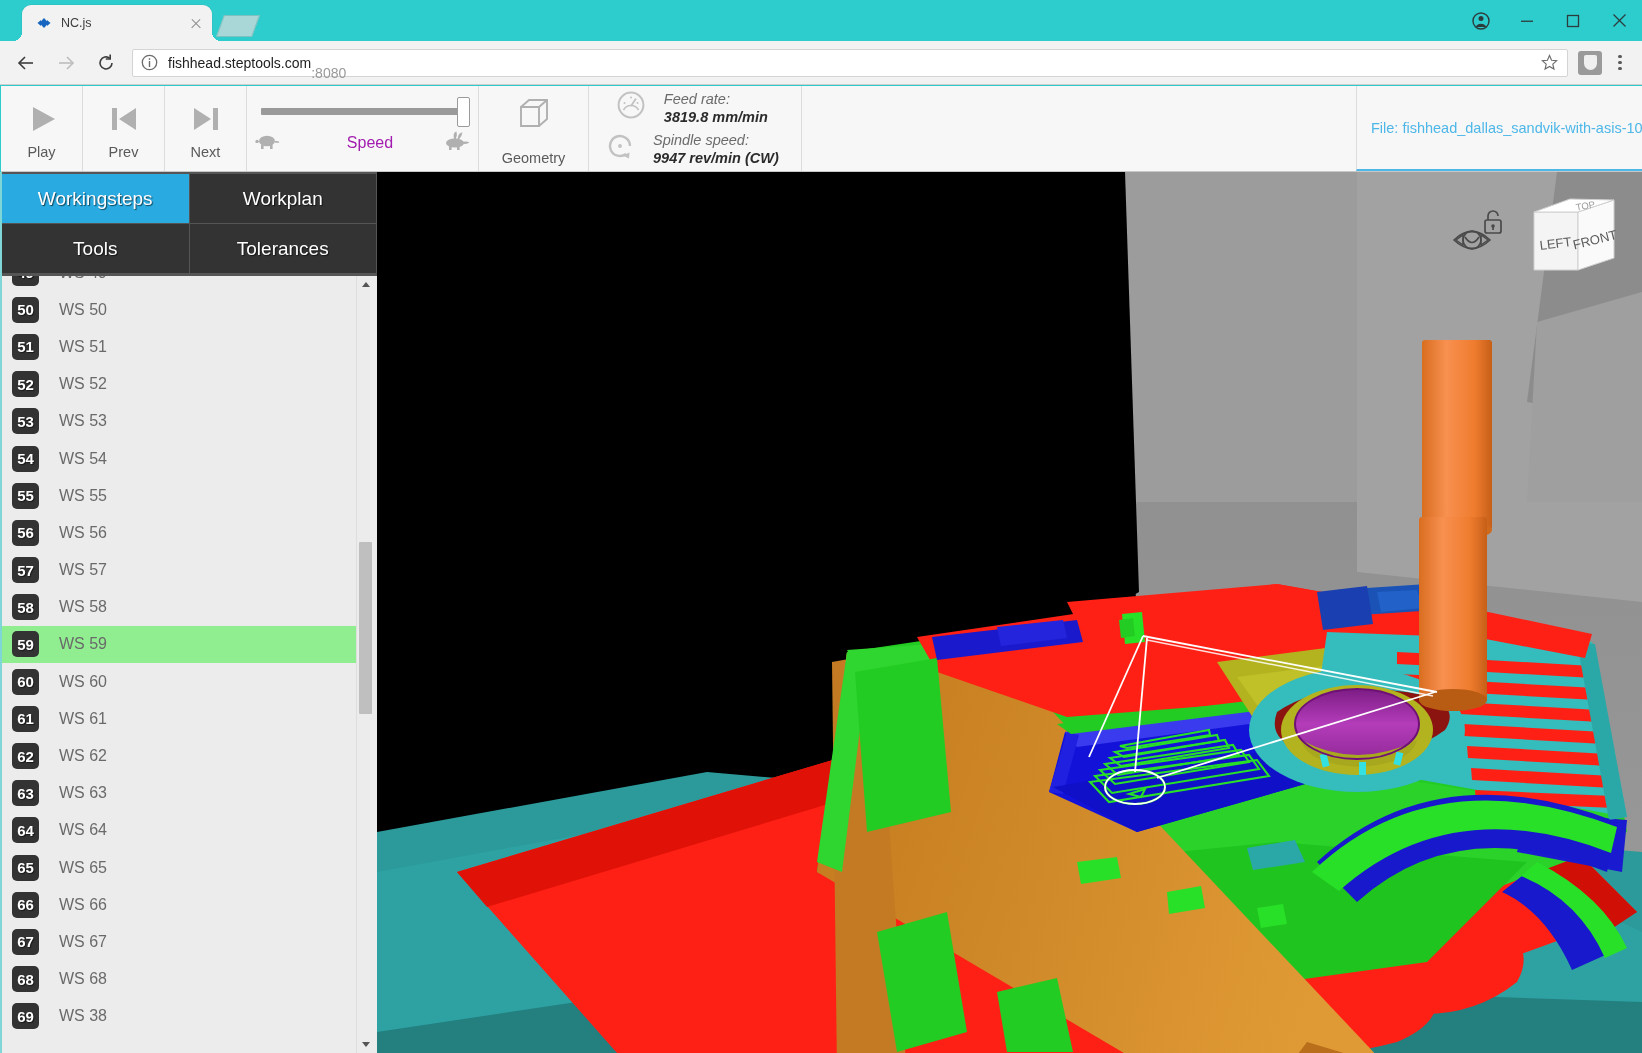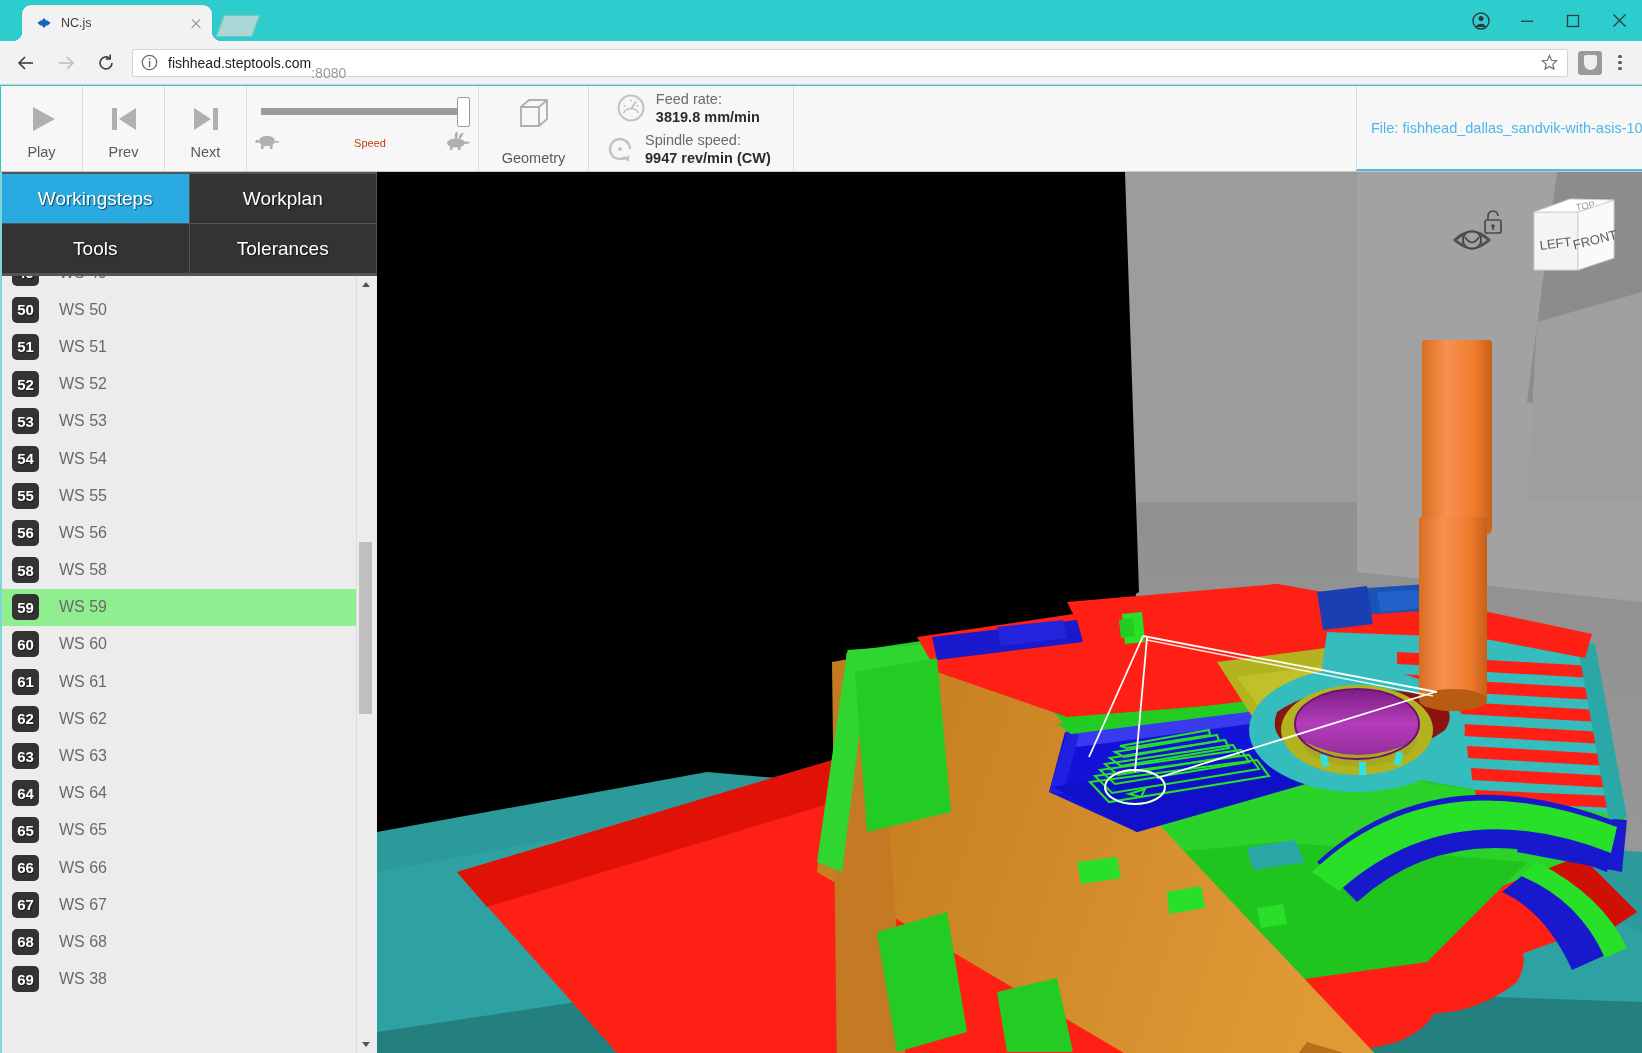--- a/index.html
+++ b/index.html
@@ -109,30 +109,30 @@
     position: relative; margin-top: 6px;
   }
   .slider-thumb {
     position: absolute; right: -5px; top: -11px; width: 13px; height: 30px;
     background: #fff; border: 1px solid #9a9a9a; border-radius: 2px;
   }
   .speed-row {
     display: flex; align-items: center; justify-content: space-between;
     width: 216px; margin-top: 16px;
   }
-  .speed-row .sp-lbl { font-size: 11px; color: #c2410c; margin-left: 17px; }
+  .speed-row .sp-lbl { font-size: 16px; color: #a21caf; margin-left: 17px; }
 
   .tb-geometry { width: 110px; gap: 8px; }
   .tb-geometry .tb-icon { height: 44px; align-items: center; }
 
   .tb-readouts {
     display: flex; flex-direction: column; justify-content: center;
     padding: 0 22px 0 16px; gap: 4px; border-right: 1px solid #dcdcdc;
   }
-  .readout { display: flex; align-items: center; gap: 10px; }
+  .readout { display: flex; gap: 18px; font-style: italic; }
   .readout-icon { width: 30px; height: 30px; flex: 0 0 30px; }
   .readout-text { display: flex; flex-direction: column; line-height: 1.25; }
   .readout-label { font-size: 14.5px; color: #6b6b6b; }
   .readout-value { font-size: 14.5px; color: #2b2b2b; font-weight: bold; }
 
   .tb-spacer { flex: 1 1 auto; }
   .tb-file {
     width: 286px; border-left: 1px solid #dcdcdc; border-bottom: 2px solid #4db7e8;
     display: flex; align-items: center; padding-left: 14px;
   }
@@ -457,20 +457,24 @@
           <span class="ws-badge">54</span>
           <span class="ws-label">WS 54</span>
         </div>
         <div class="ws-row">
           <span class="ws-badge">55</span>
           <span class="ws-label">WS 55</span>
         </div>
         <div class="ws-row">
           <span class="ws-badge">56</span>
           <span class="ws-label">WS 56</span>
+        </div>
+        <div class="ws-row">
+          <span class="ws-badge">57</span>
+          <span class="ws-label">WS 57</span>
         </div>
         <div class="ws-row">
           <span class="ws-badge">58</span>
           <span class="ws-label">WS 58</span>
         </div>
         <div class="ws-row selected">
           <span class="ws-badge">59</span>
           <span class="ws-label">WS 59</span>
         </div>
         <div class="ws-row">

